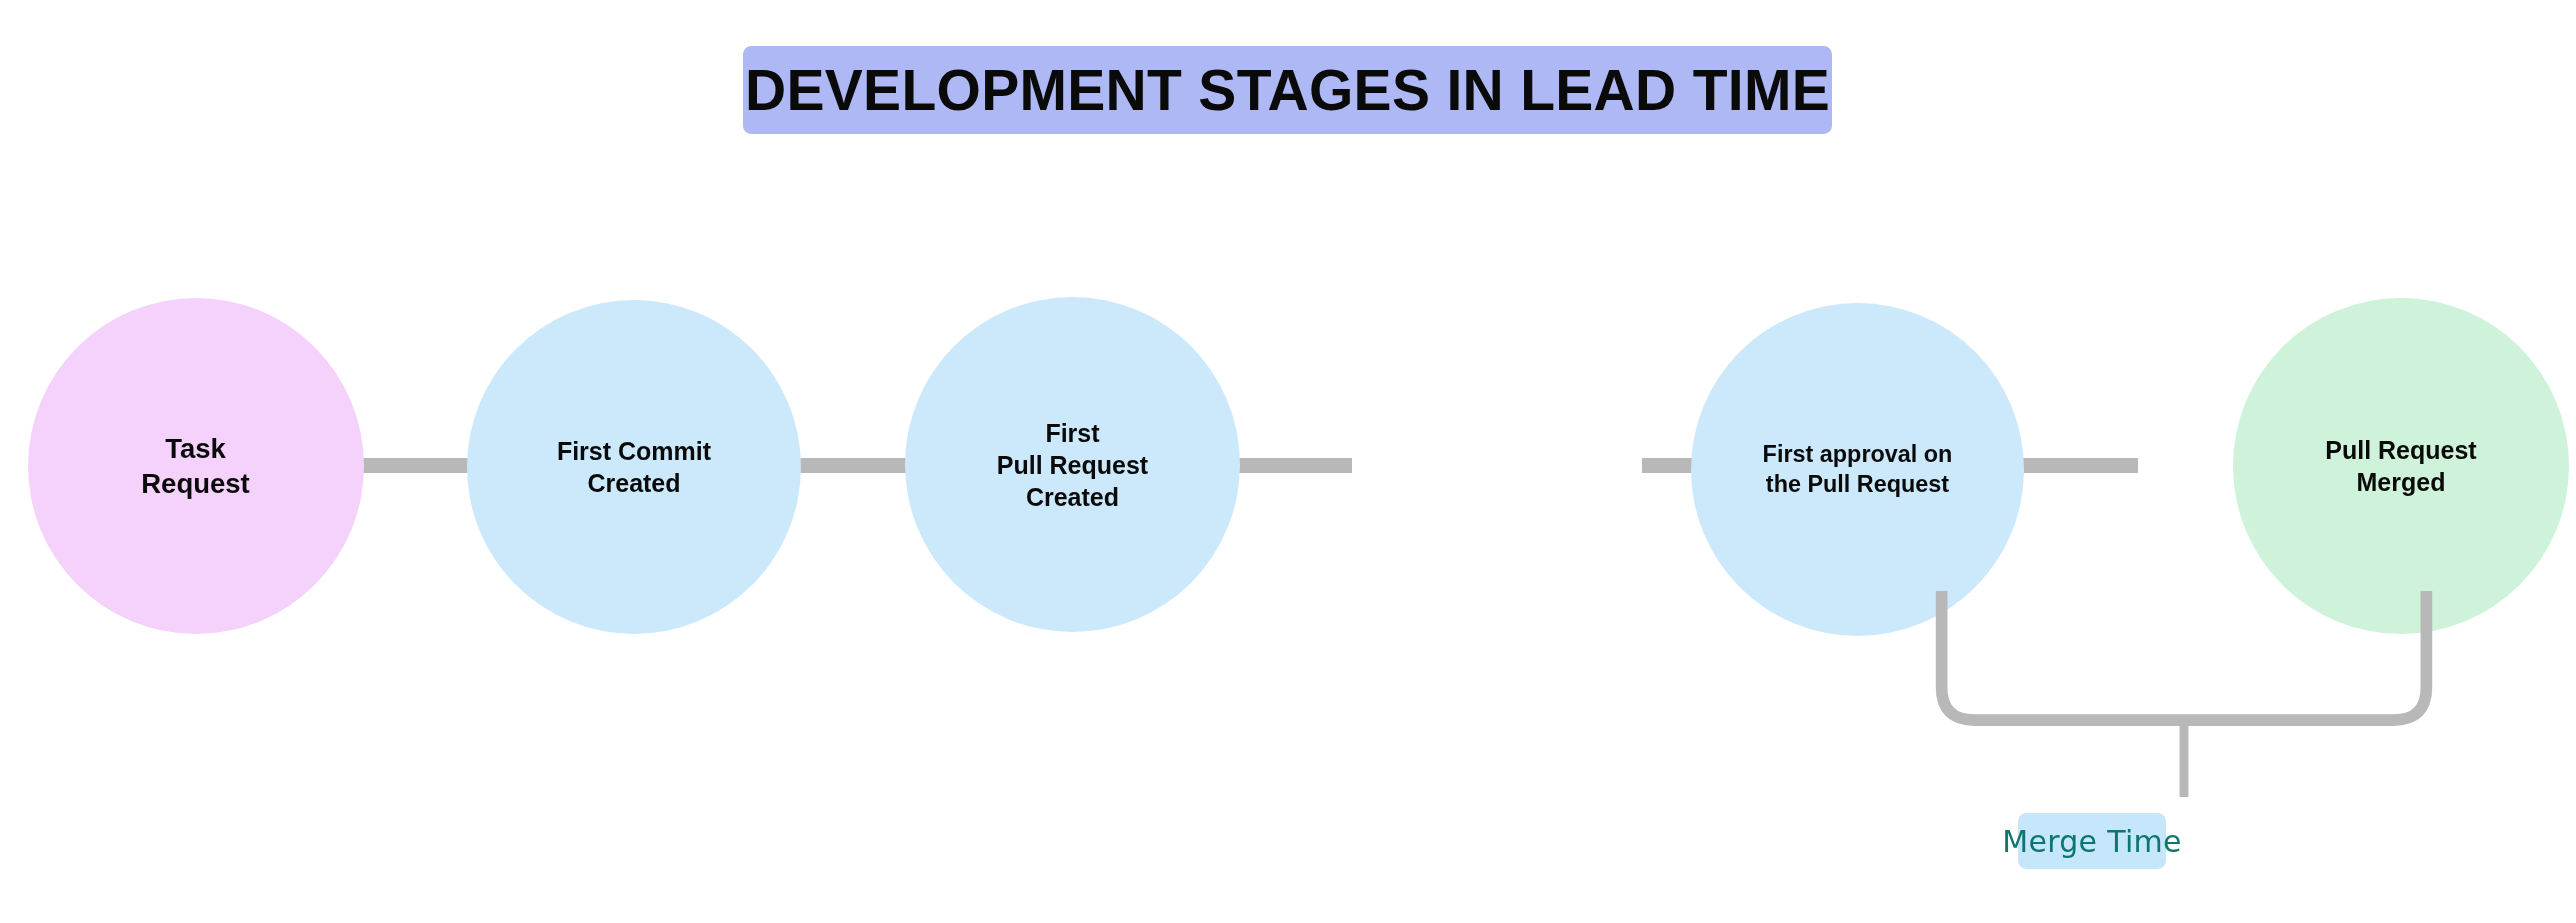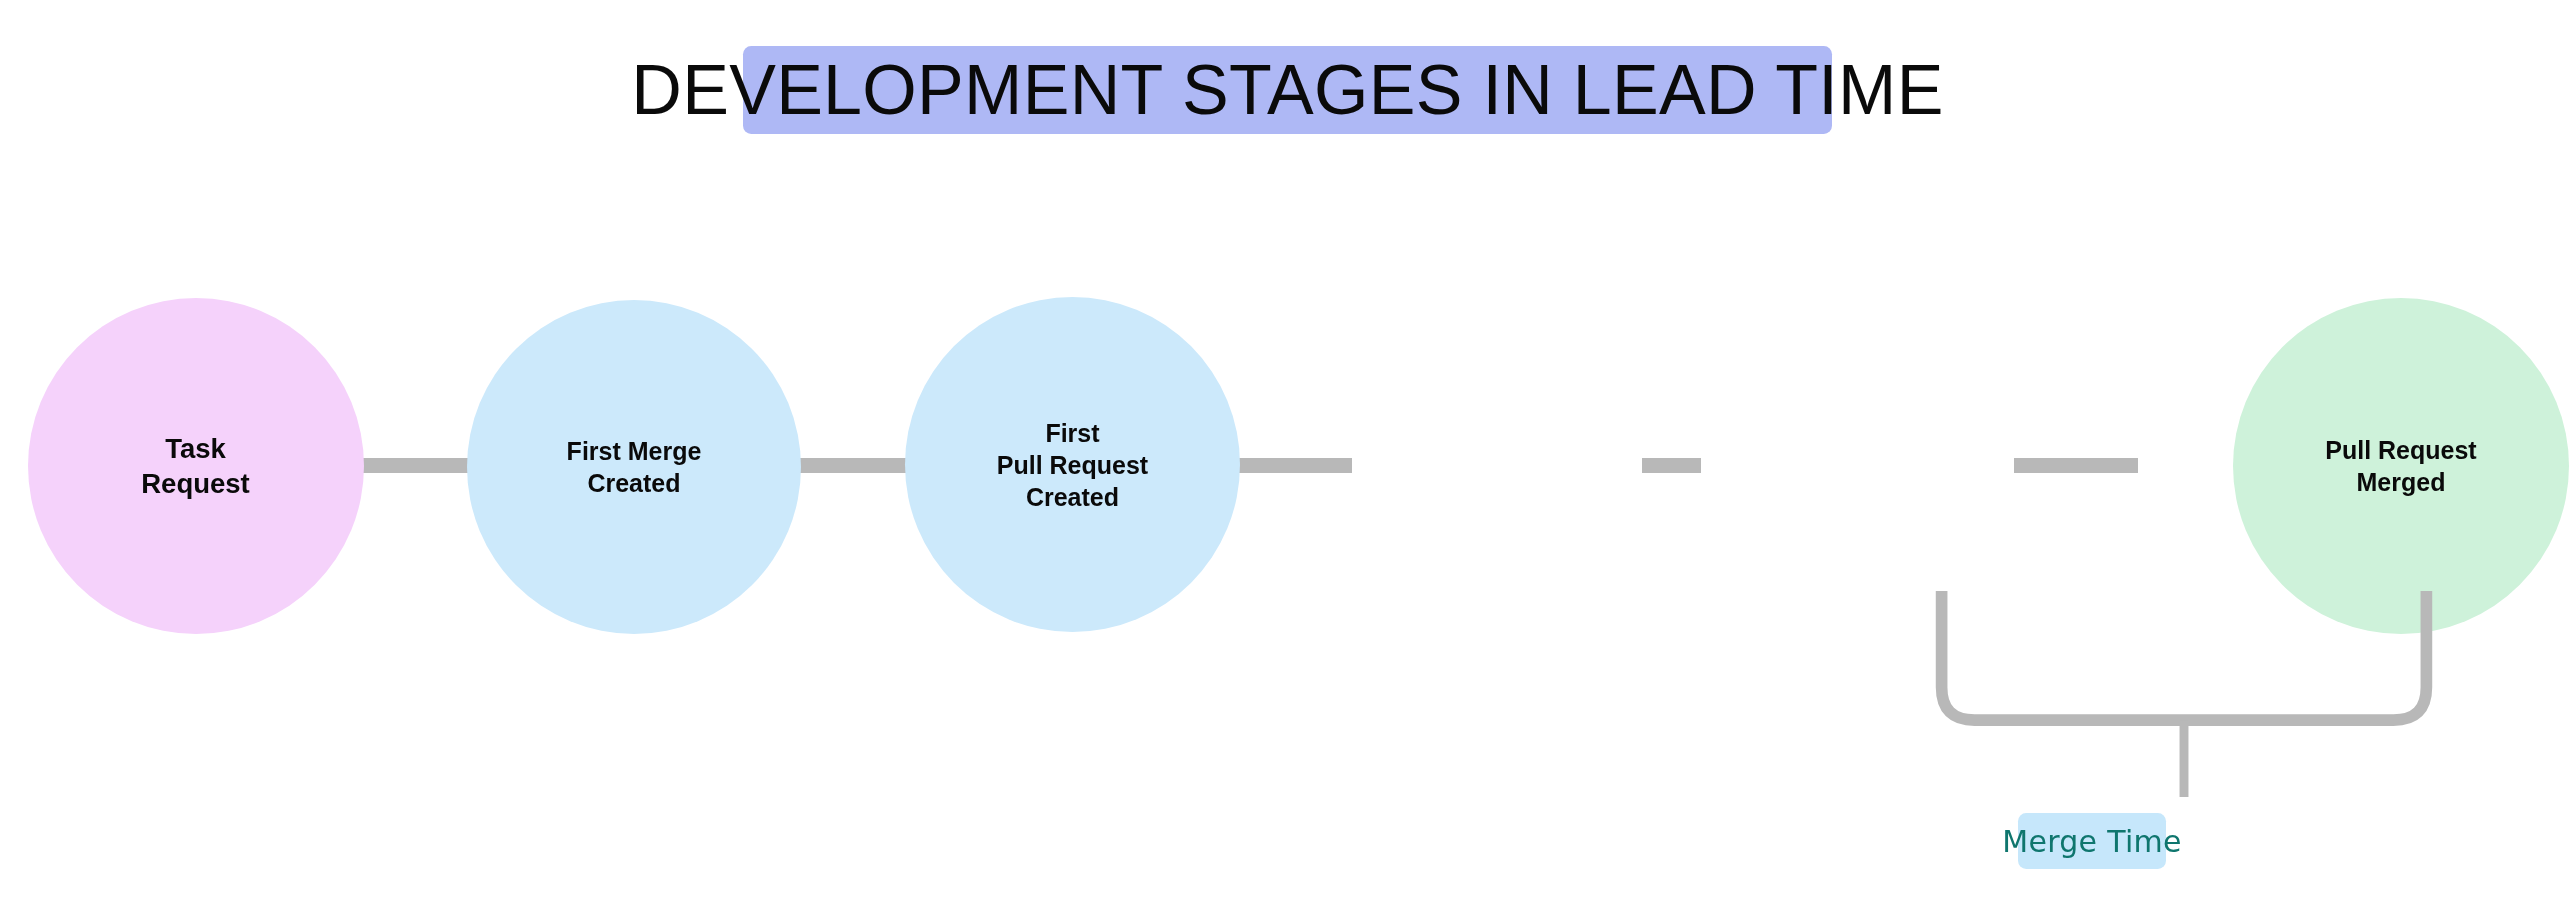--- a/index.html
+++ b/index.html
@@ -25,22 +25,22 @@
     height: 88px;
     background: #AEB8F5;
     border-radius: 8.2px;
     display: flex;
     align-items: center;
     justify-content: center;
     box-sizing: border-box;
   }
   #title-text {
     font-family: "Liberation Sans", sans-serif;
-    font-weight: 400;
-    font-size: 70px;
+    font-weight: 700;
+    font-size: 57px;
     letter-spacing: 0.3px;
     color: #0A0A0A;
     line-height: 1;
     white-space: nowrap;
   }
 
   
   #flow-layer {
     position: absolute;
     left: 0;
@@ -145,31 +145,35 @@
   <div class="connector-bar" id="conn-3-4" style="background: rgb(184, 184, 184);"></div>
   <div class="connector-bar" id="conn-4-5" style="background: rgb(184, 184, 184);"></div>
   <div class="connector-bar" id="conn-5-6" style="background: rgb(184, 184, 184);"></div>
 
   <div class="stage-node" id="node-1" style="background: rgb(245, 210, 251);">
     <span class="stage-label">Task
 Request</span>
   </div>
 
   <div class="stage-node" id="node-2" style="background: rgb(204, 233, 251);">
-    <span class="stage-label">First Merge
+    <span class="stage-label">First Commit
 Created</span>
   </div>
 
   <div class="stage-node" id="node-3" style="background: rgb(204, 233, 251);">
     <span class="stage-label">First
 Pull Request
 Created</span>
   </div>
 
 
+  <div class="stage-node" id="node-5" style="background: rgb(204, 233, 251);">
+    <span class="stage-label">First approval on
+the Pull Request</span>
+  </div>
 
   <div class="stage-node" id="node-6b" style="background: rgb(206, 242, 218);">
     <span class="stage-label">Pull Request
 Merged</span>
   </div>
 
   <svg id="merge-bracket" viewBox="0 0 760 300">
     <path d="M 27 0 L 27 140 Q 27 188 75 188 L 685 188 Q 733 188 733 140 L 733 0" fill="none" stroke="#B8B8B8" stroke-width="17" stroke-linecap="butt"></path>
     <path d="M 380 188 L 380 300" fill="none" stroke="#B8B8B8" stroke-width="13" stroke-linecap="butt"></path>
   </svg>

